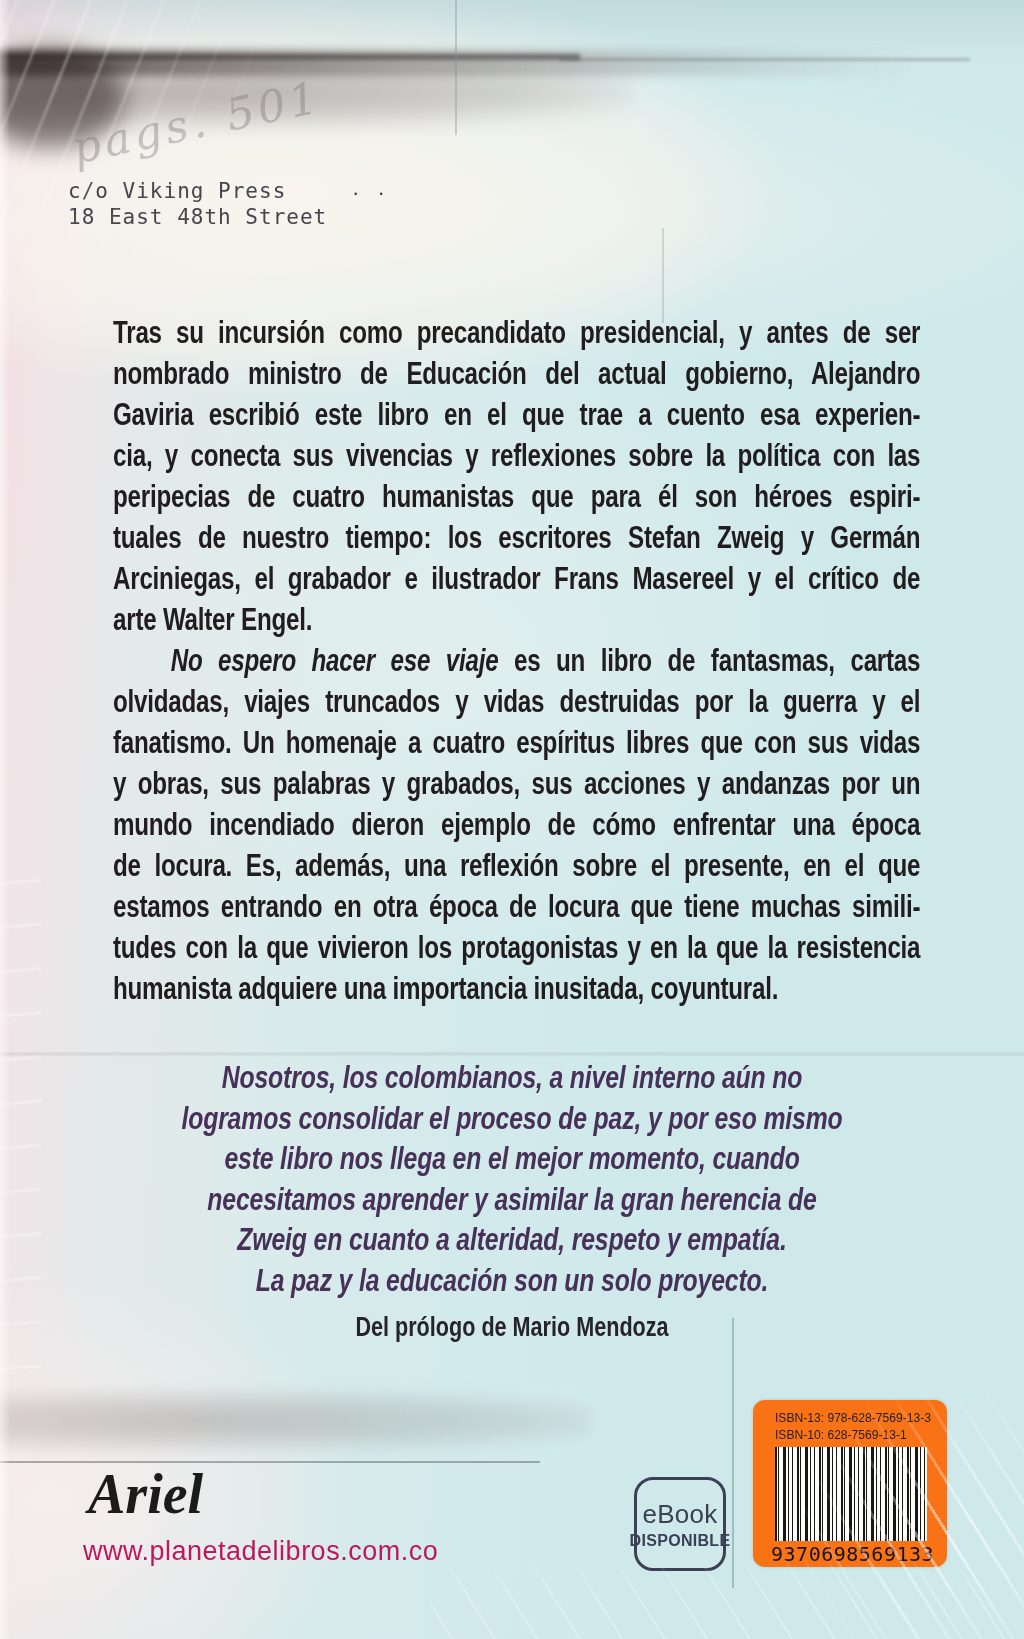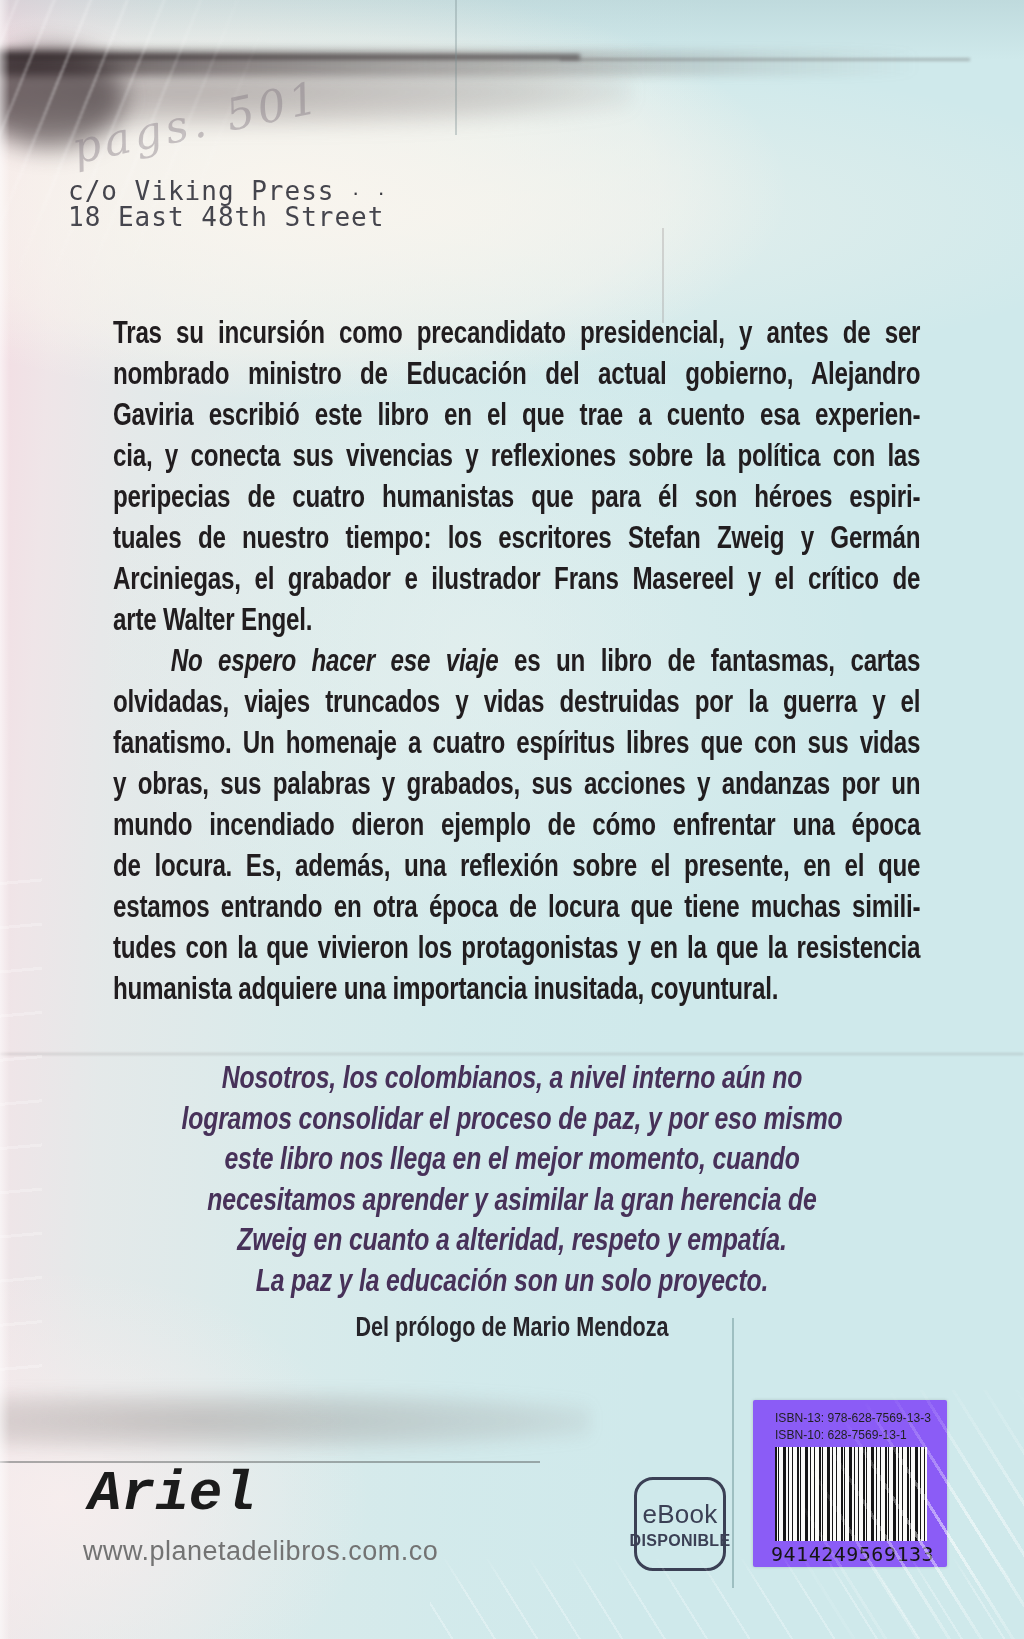--- a/index.html
+++ b/index.html
@@ -52,47 +52,47 @@
     background:repeating-linear-gradient(58deg, rgba(255,255,255,0) 0 18px, rgba(255,255,255,0.55) 18px 20px, rgba(255,255,255,0) 20px 36px);
     -webkit-mask-image:linear-gradient(180deg, transparent, #000 40%);
     mask-image:linear-gradient(180deg, transparent, #000 40%);}
   .glare-left{left:0;top:860px;width:42px;height:520px;opacity:.45;
     background:repeating-linear-gradient(175deg, rgba(255,255,255,0) 0 22px, rgba(255,255,255,0.55) 22px 25px, rgba(255,255,255,0) 25px 44px);}
   
   .hand{left:70px;top:96px;width:260px;transform:rotate(-12deg);
     font-family:"DejaVu Serif",serif;font-style:italic;font-size:44px;
     color:rgba(125,115,125,0.40);letter-spacing:4px;}
   .addr{left:68px;top:178px;font-family:"DejaVu Sans Mono",monospace;
-    font-size:26px;line-height:26px;color:#45454d;letter-spacing:1px;}
+    font-size:21px;line-height:26px;color:#45454d;letter-spacing:1px;}
   .inkdots{left:352px;top:180px;font-size:22px;color:#3a3a40;letter-spacing:6px;}
   
   .bodytext{left:113px;top:312px;width:1035px;transform:scaleX(0.78);transform-origin:0 0;
     font-weight:700;font-size:31px;line-height:41px;color:#211d1f;letter-spacing:-0.3px;}
   .bline{text-align:justify;text-align-last:justify;white-space:normal;}
   .bline.end{text-align-last:left;}
   .bline.indent{text-indent:74px;}
   
   .quote{left:112px;top:1058px;width:1000px;transform:scaleX(0.80);transform-origin:0 0;
     font-weight:700;font-style:italic;font-size:31px;line-height:40.5px;
     color:#473159;text-align:center;letter-spacing:-0.2px;}
   .attrb{margin-top:9px;font-style:normal;font-size:27px;line-height:34px;
     color:#26242a;letter-spacing:0;}
   
-  .ariel{left:88px;top:1462px;font-family:Liberation Mono, monospace;font-style:italic;
+  .ariel{left:88px;top:1462px;font-family:Liberation Serif, serif;font-style:italic;
     font-weight:700;font-size:56px;color:#1b1b1b;}
-  .website{left:83px;top:1536px;font-size:27px;color:#737373;letter-spacing:0.5px;}
+  .website{left:83px;top:1536px;font-size:27px;color:#be185d;letter-spacing:0.5px;}
   
   .ebook{left:634px;top:1477px;width:86px;height:88px;border:3.5px solid #3b4055;
     border-radius:19px;display:flex;flex-direction:column;align-items:center;justify-content:center;
     color:#3b4055;}
   .ebook-title{font-size:26px;letter-spacing:0.3px;}
   .ebook-sub{font-size:16px;font-weight:700;letter-spacing:0.3px;margin-top:2px;}
   
-  .isbnbox{left:753px;top:1400px;width:194px;height:167px;background:#8b5cf6;
-    border-radius:2px;box-shadow:0 0 3px rgba(60,80,82,0.25);}
+  .isbnbox{left:753px;top:1400px;width:194px;height:167px;background:#f97316;
+    border-radius:12px;box-shadow:0 0 3px rgba(60,80,82,0.25);}
   .isbn-line{margin-left:22px;margin-top:0;font-size:13px;line-height:16.5px;color:#1f1f1f;
     transform:scaleX(0.93);transform-origin:0 0;white-space:nowrap;}
   .isbn-line.first{margin-top:10px;}
   .barcode{margin-left:22px;margin-top:4px;width:152px;height:94px;
     background:repeating-linear-gradient(90deg,
       #161616 0 2px, #fbfbf8 2px 3px, #161616 3px 4px, #fbfbf8 4px 8px,
       #161616 8px 11px, #fbfbf8 11px 13px, #161616 13px 14px, #fbfbf8 14px 17px,
       #161616 17px 18px, #fbfbf8 18px 22px);}
   .bdigits{margin-left:18px;margin-top:1px;width:162px;display:flex;justify-content:space-between;
     font-family:"DejaVu Sans Mono",monospace;font-size:20px;color:#151515;letter-spacing:0.5px;}
@@ -160,21 +160,21 @@
     <div class="ebook-title">eBook</div>
     <div class="ebook-sub">DISPONIBLE</div>
   </div>
 
   <div class="abs isbnbox">
     <div class="isbn-line first">ISBN-13: 978-628-7569-13-3</div>
     <div class="isbn-line">ISBN-10: 628-7569-13-1</div>
     <div class="barcode"></div>
     <div class="bdigits">
       <span>9</span>
-      <span>414249</span>
+      <span>370698</span>
       <span>569133</span>
     </div>
   </div>
 
   <div class="abs glare-tl"></div>
   <div class="abs glare-br"></div>
   <div class="abs glare-b"></div>
   <div class="abs glare-left"></div>
   <div class="abs edge-light"></div>
 

